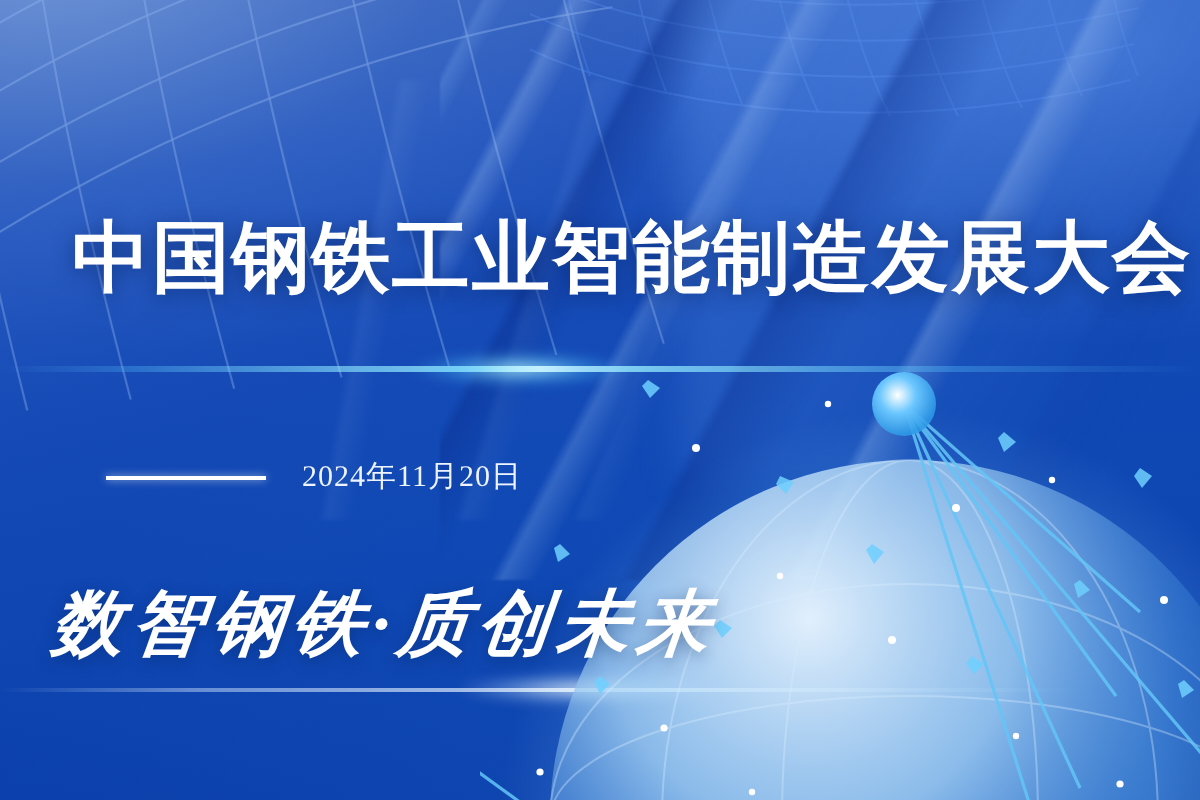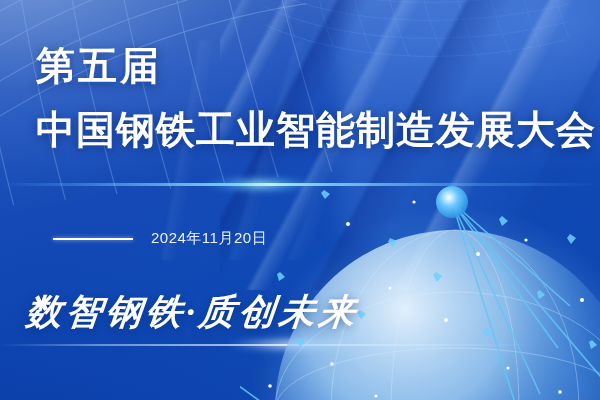--- a/index.html
+++ b/index.html
@@ -124,21 +124,21 @@
     position:absolute;left:53px;top:229px;
     display:flex;align-items:center;
     color:#eef4ff;font-size:15px;letter-spacing:.5px;
     white-space:nowrap;
   }
   .meta-rule{
     display:inline-block;width:80px;height:2px;
     background:#ffffff;margin-right:18px;
     box-shadow:0 0 4px rgba(255,255,255,.6);
   }
-  .meta-date{margin-right:30px;}
+  .meta-date{margin-right:30px;font-family:Liberation Serif, serif;}
   .meta-place{letter-spacing:1px;}
 
   .slogan{
     position:absolute;left:26px;top:288px;
     font-family:"Liberation Serif","DejaVu Serif",serif;
     font-size:36px;font-weight:700;font-style:italic;
     color:#ffffff;letter-spacing:4px;
     white-space:nowrap;
     text-shadow:0 2px 8px rgba(5,35,95,.45);
     transform:skewX(-6deg);
@@ -278,21 +278,20 @@
           <circle cx="320" cy="212" r="1.8"></circle>
         <circle cx="136" cy="216" r="1.6"></circle>
           <circle cx="30" cy="206" r="1.8"></circle>
       </g>
     </svg>
 
   </div>
 
   <div class="content">
 
-    <div class="title-line1">第五届</div>
 
     <div class="title-line2">中国钢铁工业智能制造发展大会</div>
 
     <div class="meta">
       <span class="meta-rule"></span>
       <span class="meta-date">2024年11月20日</span>
     </div>
 
     <div class="slogan">数智钢铁·质创未来</div>
 

